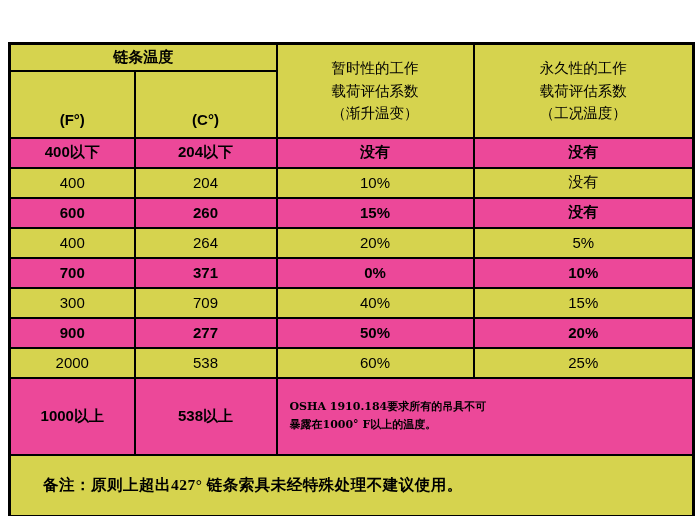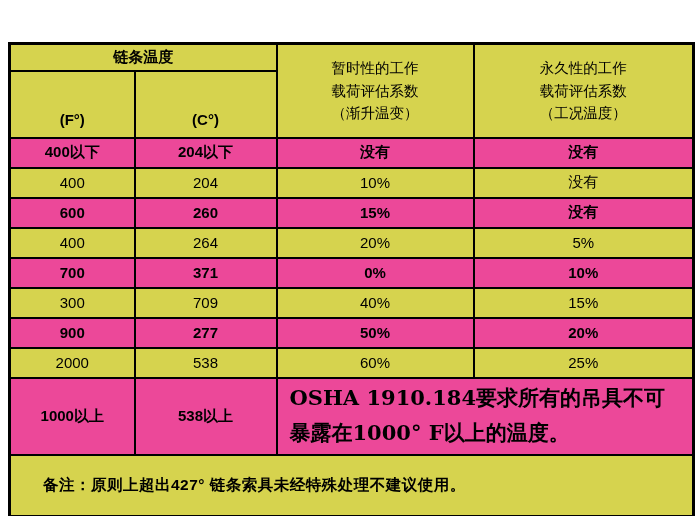--- a/index.html
+++ b/index.html
@@ -61,27 +61,27 @@
     padding-bottom: 9px;
     font-weight: bold;
     font-size: 15px;
   }
   .osha {
     text-align: left;
     padding-left: 12px;
     white-space: pre-line;
     font-family: "DejaVu Serif", "Liberation Serif", serif;
     line-height: 1.65;
-    font-size: 21px;
+    font-size: 11px;
   }
   .remark {
     text-align: left;
     padding-left: 32px;
     font-weight: bold;
-    font-family: Liberation Sans, sans-serif;
+    font-family: Liberation Serif, serif;
     font-size: 15.5px;
     letter-spacing: 0.5px;
   }
   tr.rh1 { height: 27px; margin-top: 38px; }
   tr.rh2 { height: 67px; }
   tr.rd  { height: 30px; }
   tr.ro  { height: 77px; }
   tr.rr  { height: 62px; }
 </style>
 </head>

